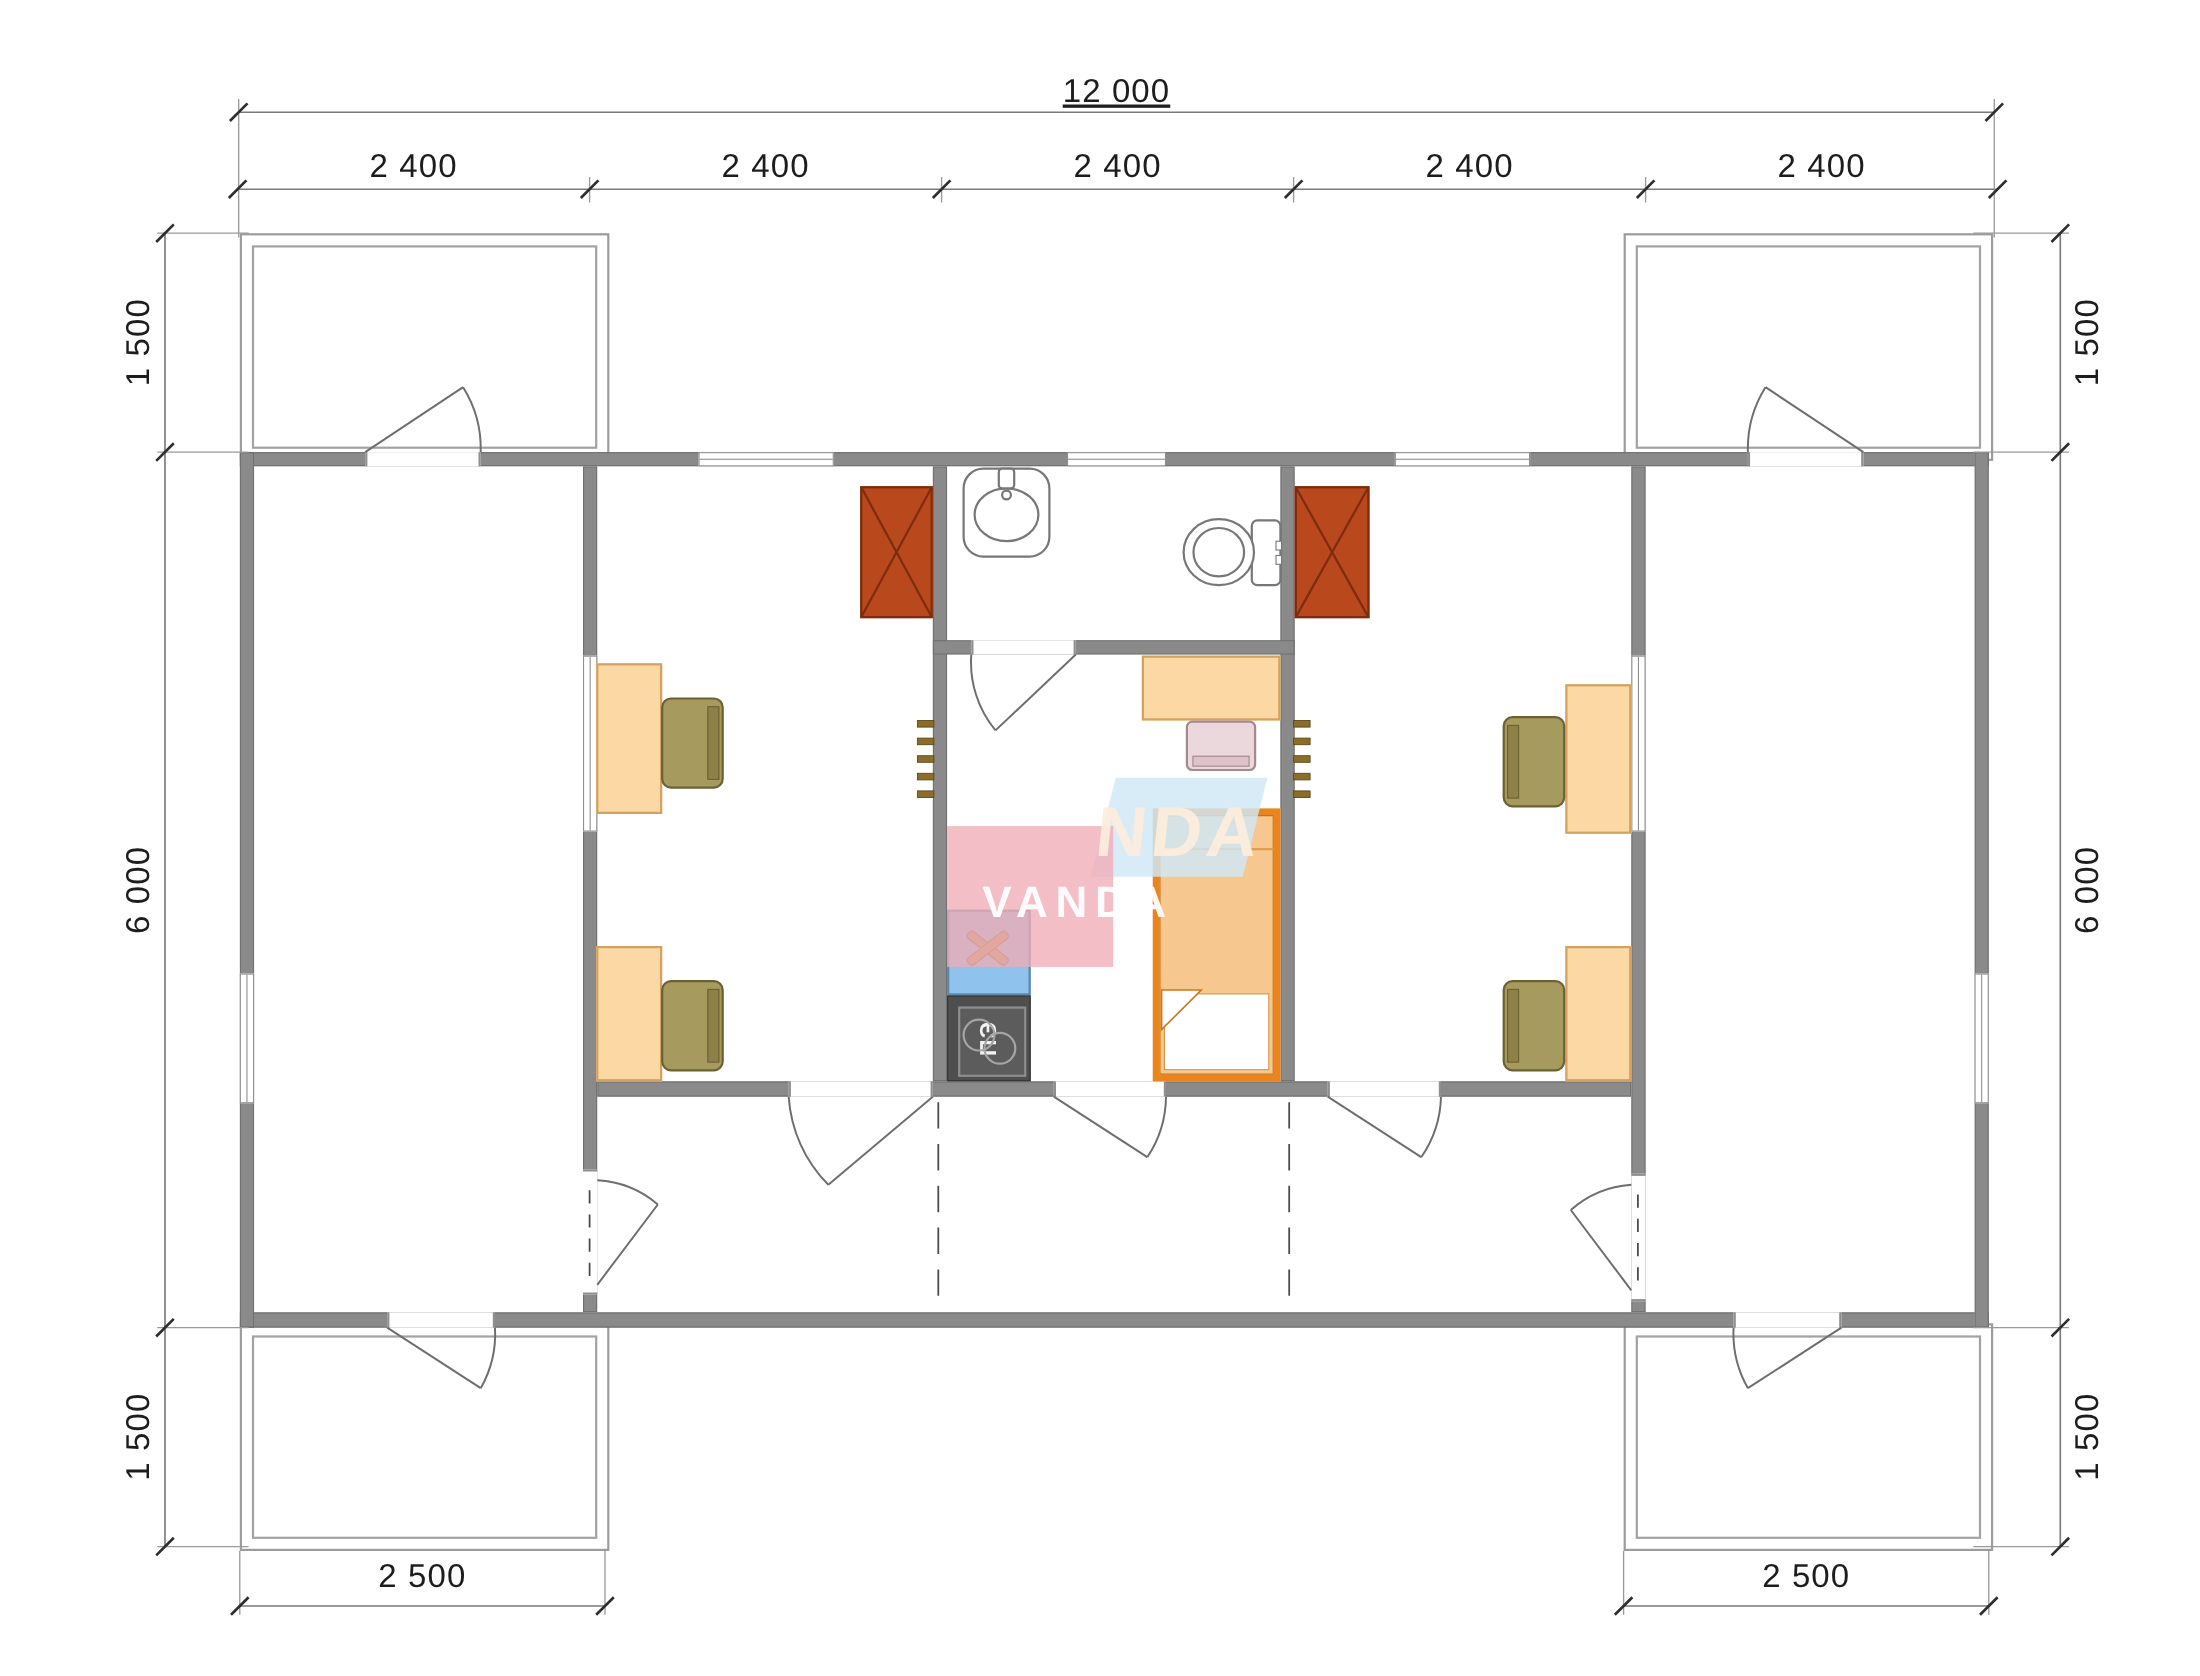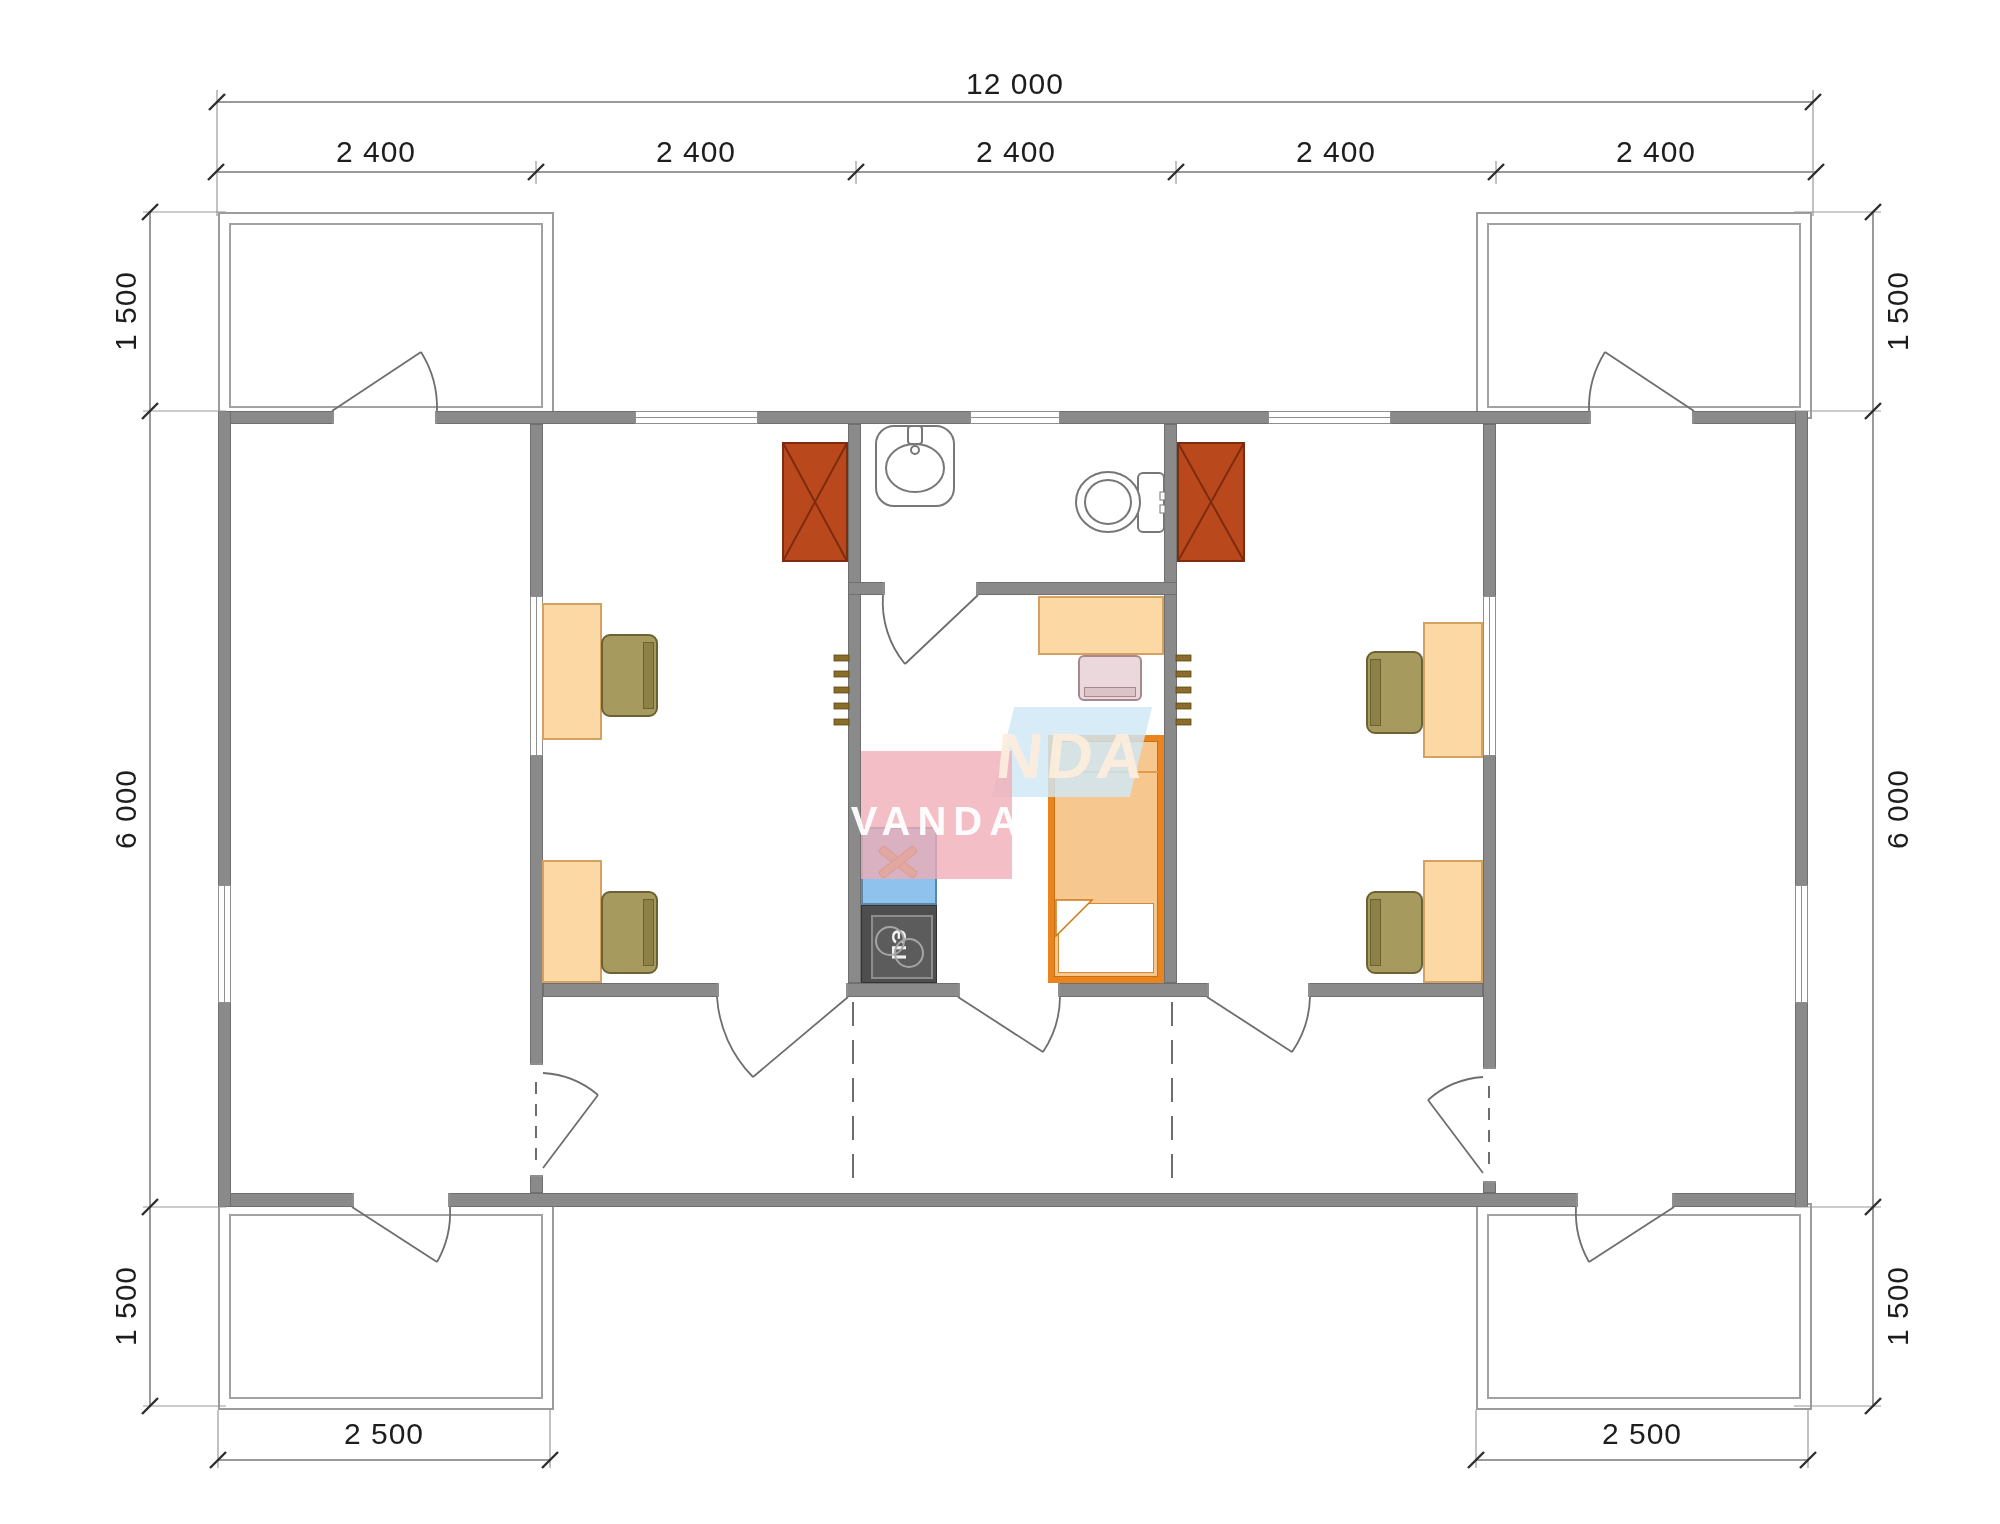--- a/index.html
+++ b/index.html
@@ -200,33 +200,33 @@
     </g>
 
     <g stroke="#a5a5a5" stroke-width="2" fill="none">
       <circle cx="890" cy="941" r="14"></circle>
         <circle cx="909" cy="953" r="14"></circle>
     </g>
 
     <polygon points="1056,900 1092,900 1056,936" fill="#fff" stroke="#cf7714" stroke-width="1.5"></polygon>
   </svg>
 
-  <div class="dim" style="left:1015px;top:84px;">12 000</div>
+  <div class="dim" style="left:1015px;top:84px;text-decoration:underline;">12 000</div>
   <div class="dim" style="left:376px;top:152px;">2 400</div>
   <div class="dim" style="left:696px;top:152px;">2 400</div>
   <div class="dim" style="left:1016px;top:152px;">2 400</div>
   <div class="dim" style="left:1336px;top:152px;">2 400</div>
   <div class="dim" style="left:1656px;top:152px;">2 400</div>
   <div class="dim v" style="left:126px;top:311px;">1 500</div>
   <div class="dim v" style="left:126px;top:809px;">6 000</div>
   <div class="dim v" style="left:126px;top:1306px;">1 500</div>
   <div class="dim v" style="left:1898px;top:311px;">1 500</div>
   <div class="dim v" style="left:1898px;top:809px;">6 000</div>
   <div class="dim v" style="left:1898px;top:1306px;">1 500</div>
   <div class="dim" style="left:384px;top:1434px;">2 500</div>
   <div class="dim" style="left:1642px;top:1434px;">2 500</div>
 
   <div class="wm wm-blue" style="left:1003px;top:707px;width:138px;height:90px;"></div>
   <div class="wm wm-pink" style="left:861px;top:751px;width:151px;height:128px;"></div>
   <div class="wm wm-text2" style="left:1072px;top:756px;">NDA</div>
-  <div class="wm wm-text1" style="left:938px;top:821px;">VANDA</div>
+  <div class="wm wm-text1" style="left:980px;top:821px;">VANDA</div>
 
 </div>
 
 </body></html>

